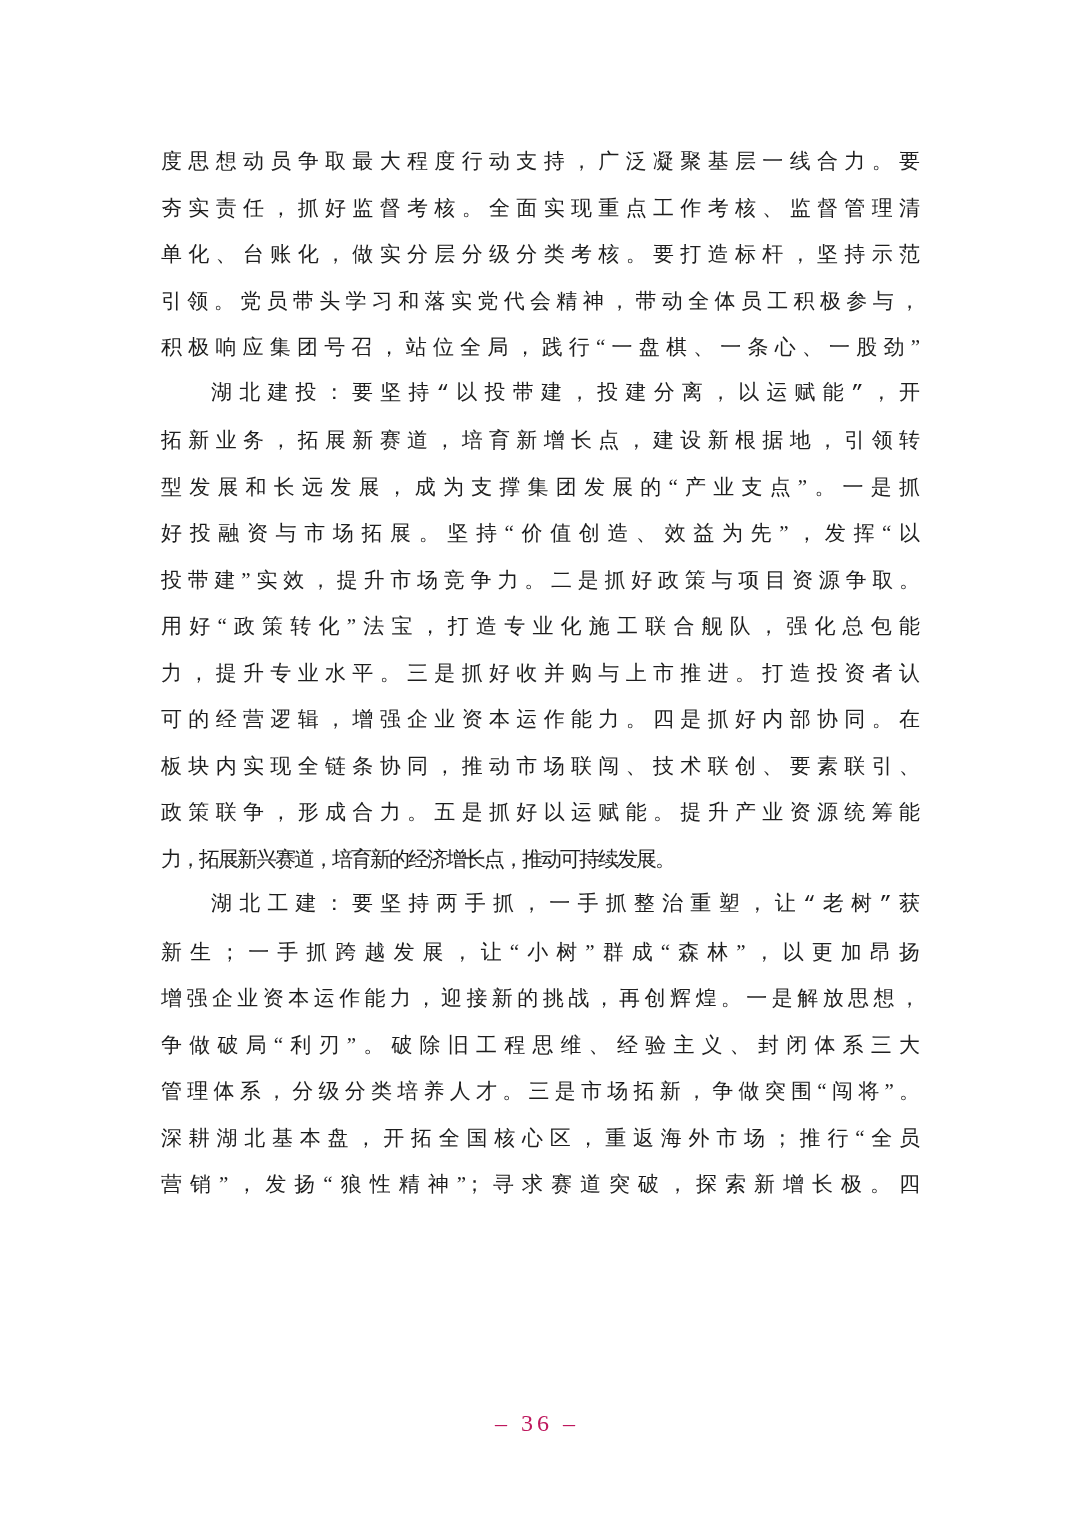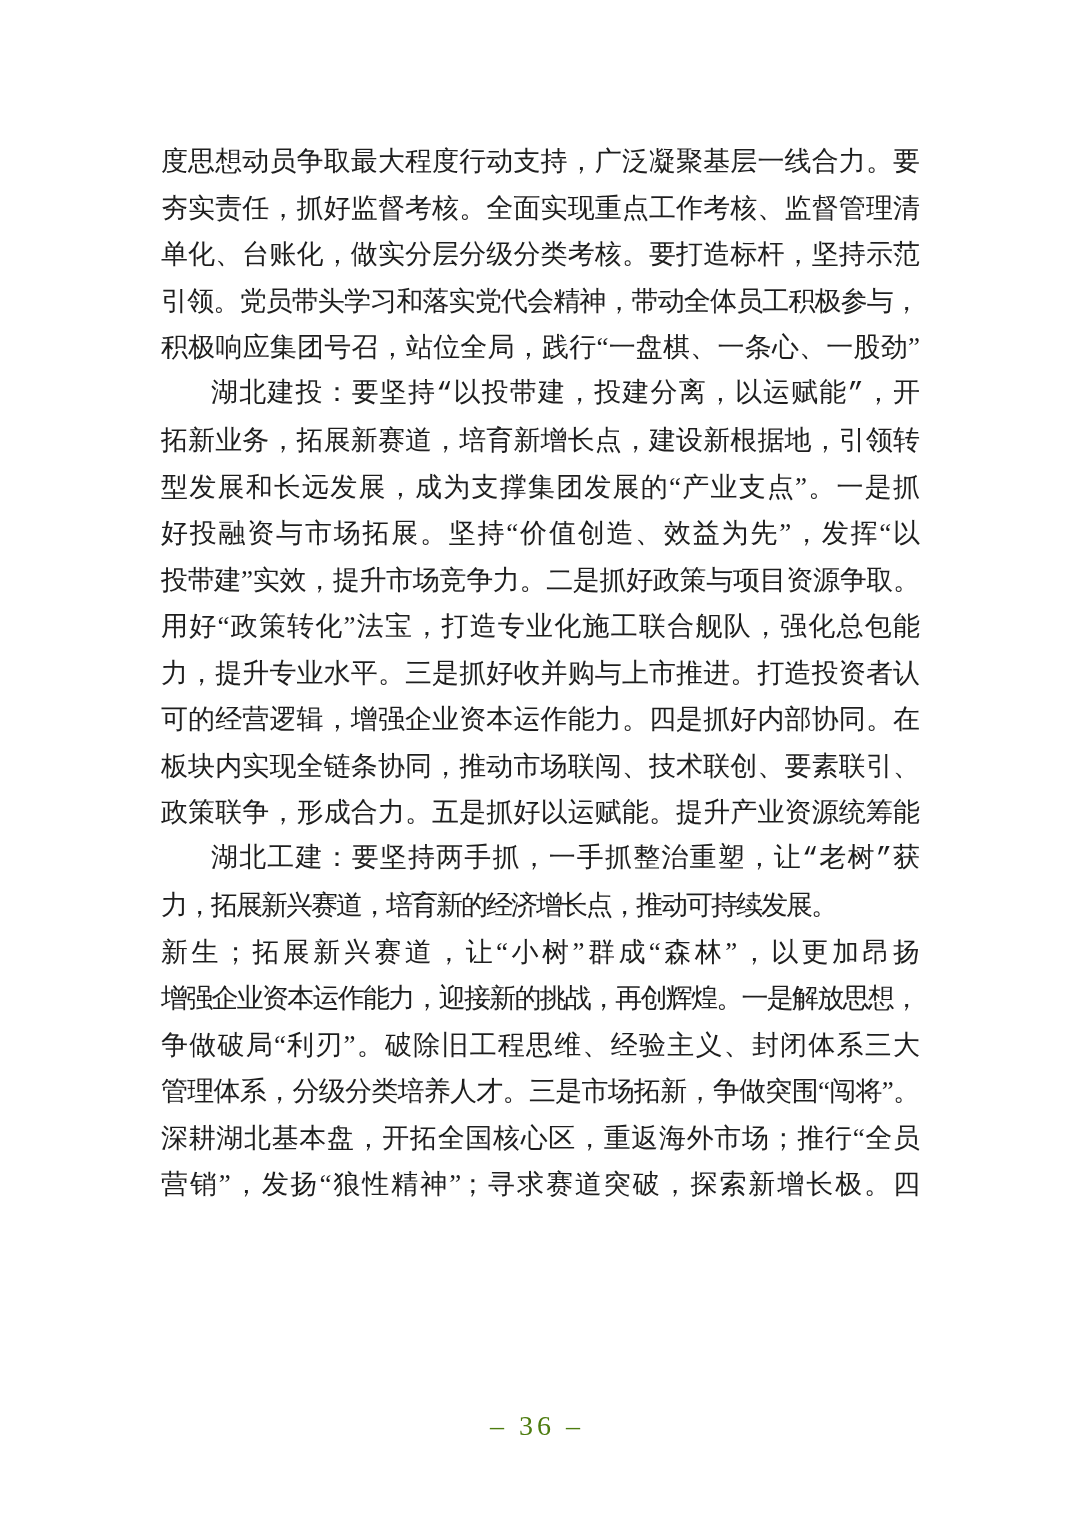--- a/index.html
+++ b/index.html
@@ -17,44 +17,44 @@
   }
   .body-text {
     position: absolute;
     left: 161px;
     top: 138px;
     width: 757px;
   }
   .line {
     height: 46.5px;
     line-height: 46.5px;
-    font-size: 27px;
+    font-size: 21px;
     letter-spacing: -2px;
     color: #1e1e1e;
     white-space: normal;
     text-align: justify;
     text-align-last: justify;
     text-justify: inter-character;
   }
   .line.indent {
     padding-left: 50px;
     font-family: Liberation Mono, monospace;
   }
   .line.para-end {
     text-align-last: left;
   }
   .page-number {
     position: absolute;
     left: 0;
     top: 1410px;
     width: 100%;
     text-align: center;
-    font-size: 28px;
+    font-size: 24px;
     letter-spacing: 4px;
-    color: #4d7c0f;
+    color: #be185d;
     font-family: "Liberation Serif", "DejaVu Serif", serif;
   }
 </style>
 </head>
 <body>
 
 <div class="page">
   <div class="body-text">
       <div class="line">度思想动员争取最大程度行动支持，广泛凝聚基层一线合力。要</div>
       <div class="line">夯实责任，抓好监督考核。全面实现重点工作考核、监督管理清</div>
@@ -64,23 +64,23 @@
       <div class="line indent">湖北建投：要坚持“以投带建，投建分离，以运赋能”，开</div>
       <div class="line">拓新业务，拓展新赛道，培育新增长点，建设新根据地，引领转</div>
       <div class="line">型发展和长远发展，成为支撑集团发展的“产业支点”。一是抓</div>
       <div class="line">好投融资与市场拓展。坚持“价值创造、效益为先”，发挥“以</div>
       <div class="line">投带建”实效，提升市场竞争力。二是抓好政策与项目资源争取。</div>
       <div class="line">用好“政策转化”法宝，打造专业化施工联合舰队，强化总包能</div>
       <div class="line">力，提升专业水平。三是抓好收并购与上市推进。打造投资者认</div>
       <div class="line">可的经营逻辑，增强企业资本运作能力。四是抓好内部协同。在</div>
       <div class="line">板块内实现全链条协同，推动市场联闯、技术联创、要素联引、</div>
       <div class="line">政策联争，形成合力。五是抓好以运赋能。提升产业资源统筹能</div>
+      <div class="line para-end">力，拓展新兴赛道，培育新的经济增长点，推动可持续发展。</div>
       <div class="line indent">湖北工建：要坚持两手抓，一手抓整治重塑，让“老树”获</div>
-      <div class="line para-end">力，拓展新兴赛道，培育新的经济增长点，推动可持续发展。</div>
-      <div class="line">新生；拓展新兴赛道，让“小树”群成“森林”，以更加昂扬</div>
+      <div class="line">新生；一手抓跨越发展，让“小树”群成“森林”，以更加昂扬</div>
       <div class="line">增强企业资本运作能力，迎接新的挑战，再创辉煌。一是解放思想，</div>
       <div class="line">争做破局“利刃”。破除旧工程思维、经验主义、封闭体系三大</div>
       <div class="line">管理体系，分级分类培养人才。三是市场拓新，争做突围“闯将”。</div>
       <div class="line">深耕湖北基本盘，开拓全国核心区，重返海外市场；推行“全员</div>
       <div class="line">营销”，发扬“狼性精神”；寻求赛道突破，探索新增长极。四</div>
     </div>
   <div class="page-number">– 36 –</div>
 </div>
 
 </body></html>

